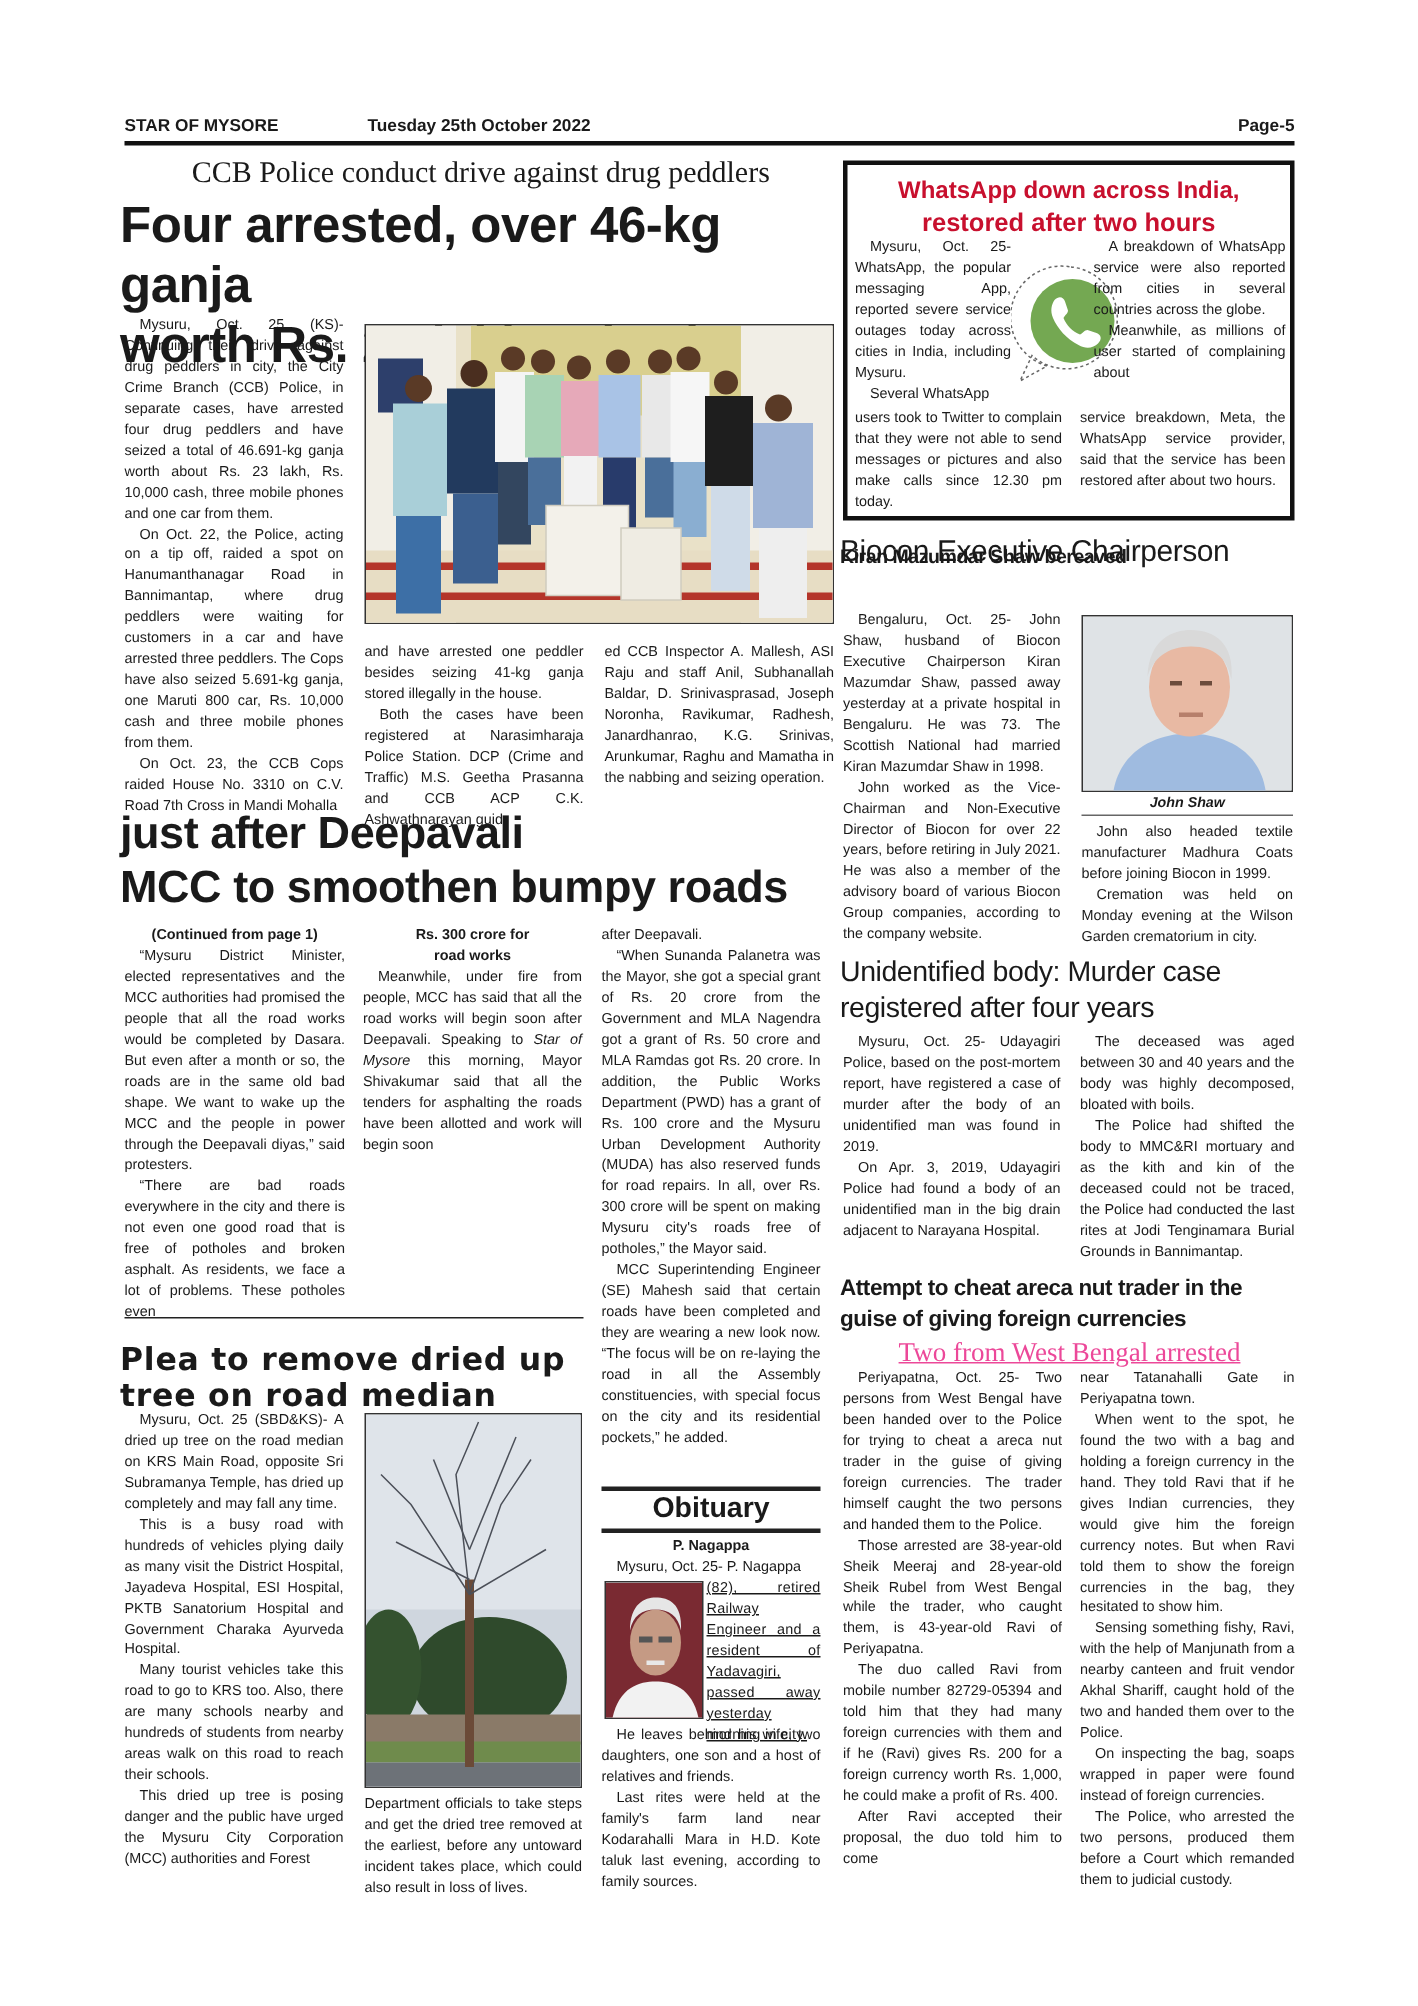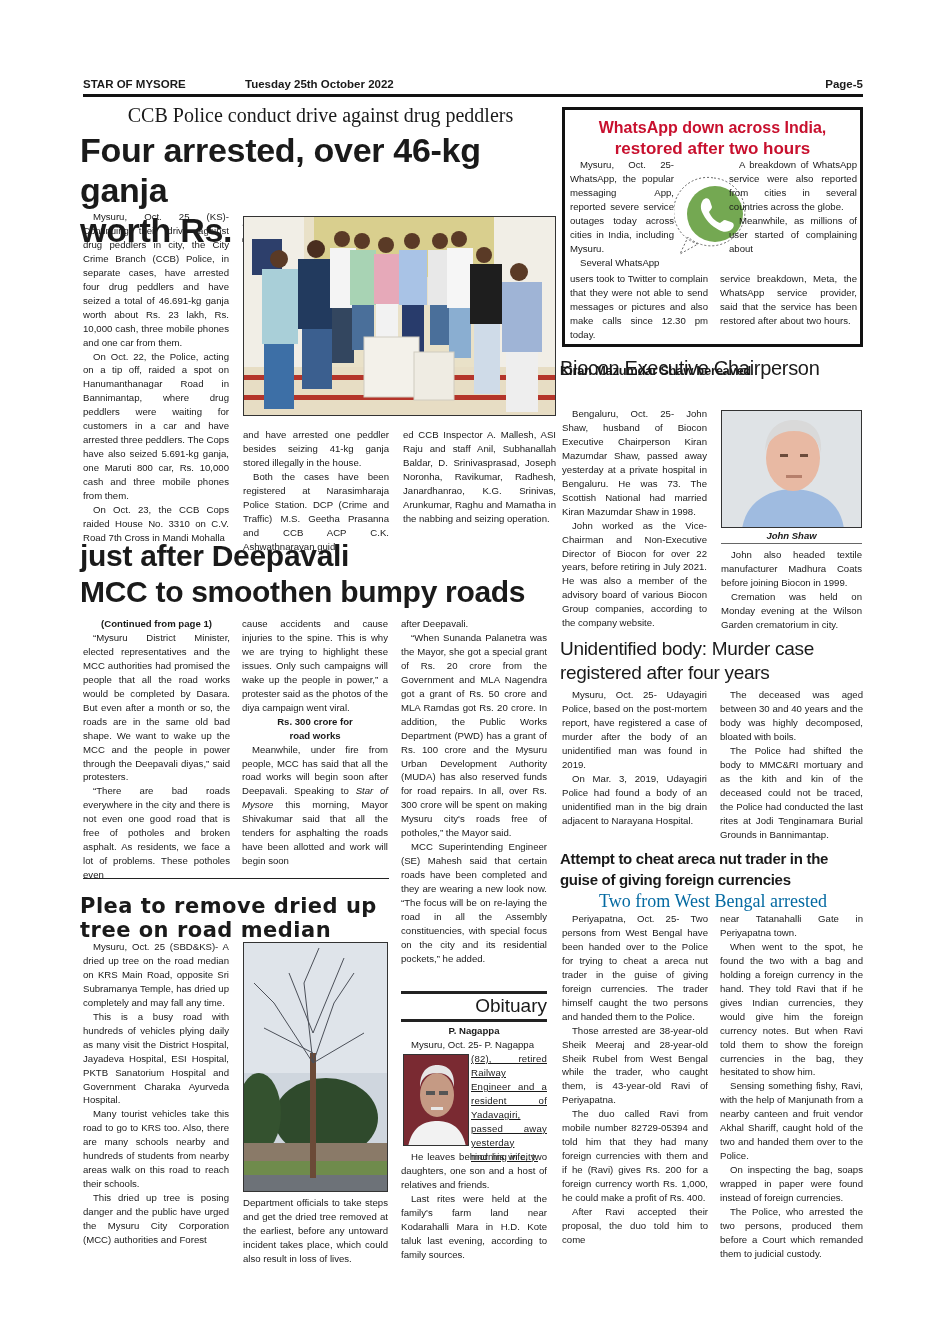--- a/index.html
+++ b/index.html
@@ -148,38 +148,37 @@
 <div class="abs hl" style="left:80px;top:538px;width:480px;font-size:30px;line-height:36px;">
   <div>just after Deepavali</div>
   <div>MCC to smoothen bumpy roads</div>
 </div>
 <div class="abs txt" style="left:83px;top:617px;width:147px;">
   <p class="sub">(Continued from page 1)</p>
   <p>“Mysuru District Minister, elected representatives and the MCC authorities had promised the people that all the road works would be completed by Dasara. But even after a month or so, the roads are in the same old bad shape. We want to wake up the MCC and the people in power through the Deepavali diyas,” said protesters.</p>
   <p>“There are bad roads everywhere in the city and there is not even one good road that is free of potholes and broken asphalt. As residents, we face a lot of problems. These potholes even</p>
 </div>
 <div class="abs txt" style="left:242px;top:617px;width:146px;">
-  <p class="noind">cause accidents and cause injuries to the spine. This is why we are trying to highlight these issues. Only such campaigns will wake up the people in power,” a protester said as the photos of the diya campaign went viral.</p>
   <p class="sub">Rs. 300 crore for</p>
   <p class="sub">road works</p>
   <p><span>Meanwhile, under fire from people, MCC has said that all the road works will begin soon after Deepavali. Speaking to </span><i>Star of Mysore</i><span> this morning, Mayor Shivakumar said that all the tenders for asphalting the roads have been allotted and work will begin soon</span></p>
 </div>
 <div class="abs txt" style="left:401px;top:617px;width:146px;">
   <p class="noind">after Deepavali.</p>
   <p>“When Sunanda Palanetra was the Mayor, she got a special grant of Rs. 20 crore from the Government and MLA Nagendra got a grant of Rs. 50 crore and MLA Ramdas got Rs. 20 crore. In addition, the Public Works Department (PWD) has a grant of Rs. 100 crore and the Mysuru Urban Development Authority (MUDA) has also reserved funds for road repairs. In all, over Rs. 300 crore will be spent on making Mysuru city's roads free of potholes,” the Mayor said.</p>
   <p>MCC Superintending Engineer (SE) Mahesh said that certain roads have been completed and they are wearing a new look now. “The focus will be on re-laying the road in all the Assembly constituencies, with special focus on the city and its residential pockets,” he added.</p>
 </div>
 
 <div class="abs hl" style="left:560px;top:637px;width:306px;font-size:19px;line-height:24px;font-weight:normal;">
   <div>Unidentified body: Murder case</div>
   <div>registered after four years</div>
 </div>
 <div class="abs txt" style="left:562px;top:688px;width:145px;">
   <p>Mysuru, Oct. 25- Udayagiri Police, based on the post-mortem report, have registered a case of murder after the body of an unidentified man was found in 2019.</p>
-  <p>On Mar. 3, 2019, Udayagiri Police had found a body of an unidentified man in the big drain adjacent to Narayana Hospital.</p>
+  <p>On Apr. 3, 2019, Udayagiri Police had found a body of an unidentified man in the big drain adjacent to Narayana Hospital.</p>
 </div>
 <div class="abs txt" style="left:720px;top:688px;width:143px;">
   <p>The deceased was aged between 30 and 40 years and the body was highly decomposed, bloated with boils.</p>
   <p>The Police had shifted the body to MMC&amp;RI mortuary and as the kith and kin of the deceased could not be traced, the Police had conducted the last rites at Jodi Tenginamara Burial Grounds in Bannimantap.</p>
 </div>
 
 <div class="abs hr" style="left:83px;top:878px;width:306px;height:1px;"></div>
 <div class="abs hl" style="left:80px;top:882px;width:310px;font-size:21px;line-height:24px;font-family:'DejaVu Sans',sans-serif;font-weight:bold;letter-spacing:0.5px;margin-top:12px;">
   <div>Plea to remove dried up</div>
   <div>tree on road median</div>
@@ -209,21 +208,21 @@
         <path d="M69 90 L45 30"></path>
         <path d="M69 90 L100 15"></path>
     </g>
   </svg>
 </div>
 <div class="abs txt" style="left:243px;top:1196px;width:145px;">
   <p class="noind">Department officials to take steps and get the dried tree removed at the earliest, before any untoward incident takes place, which could also result in loss of lives.</p>
 </div>
 
 <div class="abs hr" style="left:401px;top:991px;width:146px;height:3px;"></div>
-<div class="abs" style="left:401px;top:994px;width:146px;text-align:right;font-weight:normal;font-size:19px;line-height:24px;">Obituary</div>
+<div class="abs" style="left:401px;top:994px;width:146px;text-align:center;font-weight:bold;font-size:19px;line-height:24px;">Obituary</div>
 <div class="abs hr" style="left:401px;top:1019px;width:146px;height:3px;"></div>
 <div class="abs sub" style="left:401px;top:1024px;width:146px;">P. Nagappa</div>
 <div class="abs txt" style="left:401px;top:1038px;width:146px;">
   <p>Mysuru, Oct. 25- P. Nagappa</p>
 </div>
 <div class="abs photo" style="left:403px;top:1054px;width:66px;height:92px;">
   <svg width="66" height="92" viewBox="0 0 66 92">
     <rect width="66" height="92" fill="#7a2a32"></rect>
     <path d="M4 92 C8 70 22 66 33 66 C44 66 58 70 62 92 Z" fill="#f2f2f2"></path>
     <ellipse cx="33" cy="40" rx="17" ry="22" fill="#c59a84"></ellipse>
@@ -238,21 +237,21 @@
 </div>
 <div class="abs txt" style="left:401px;top:1150px;width:146px;">
   <p>He leaves behind his wife, two daughters, one son and a host of relatives and friends.</p>
   <p>Last rites were held at the family's farm land near Kodarahalli Mara in H.D. Kote taluk last evening, according to family sources.</p>
 </div>
 
 <div class="abs hl" style="left:560px;top:848px;width:306px;font-size:15px;line-height:21px;">
   <div>Attempt to cheat areca nut trader in the</div>
   <div>guise of giving foreign currencies</div>
 </div>
-<div class="abs" style="left:560px;top:890px;width:306px;text-align:center;font-family:'Liberation Serif',serif;font-size:18px;line-height:22px;color:#0369a1;">Two from West Bengal arrested</div>
+<div class="abs" style="left:560px;top:890px;width:306px;text-align:center;font-family:'Liberation Serif',serif;font-size:18px;line-height:22px;color:#ec4899;text-decoration:underline;">Two from West Bengal arrested</div>
 <div class="abs txt" style="left:562px;top:912px;width:146px;">
   <p>Periyapatna, Oct. 25- Two persons from West Bengal have been handed over to the Police for trying to cheat a areca nut trader in the guise of giving foreign currencies. The trader himself caught the two persons and handed them to the Police.</p>
   <p>Those arrested are 38-year-old Sheik Meeraj and 28-year-old Sheik Rubel from West Bengal while the trader, who caught them, is 43-year-old Ravi of Periyapatna.</p>
   <p>The duo called Ravi from mobile number 82729-05394 and told him that they had many foreign currencies with them and if he (Ravi) gives Rs. 200 for a foreign currency worth Rs. 1,000, he could make a profit of Rs. 400.</p>
   <p>After Ravi accepted their proposal, the duo told him to come</p>
 </div>
 <div class="abs txt" style="left:720px;top:912px;width:143px;">
   <p class="noind">near Tatanahalli Gate in Periyapatna town.</p>
   <p>When went to the spot, he found the two with a bag and holding a foreign currency in the hand. They told Ravi that if he gives Indian currencies, they would give him the foreign currency notes. But when Ravi told them to show the foreign currencies in the bag, they hesitated to show him.</p>
   <p>Sensing something fishy, Ravi, with the help of Manjunath from a nearby canteen and fruit vendor Akhal Shariff, caught hold of the two and handed them over to the Police.</p>

